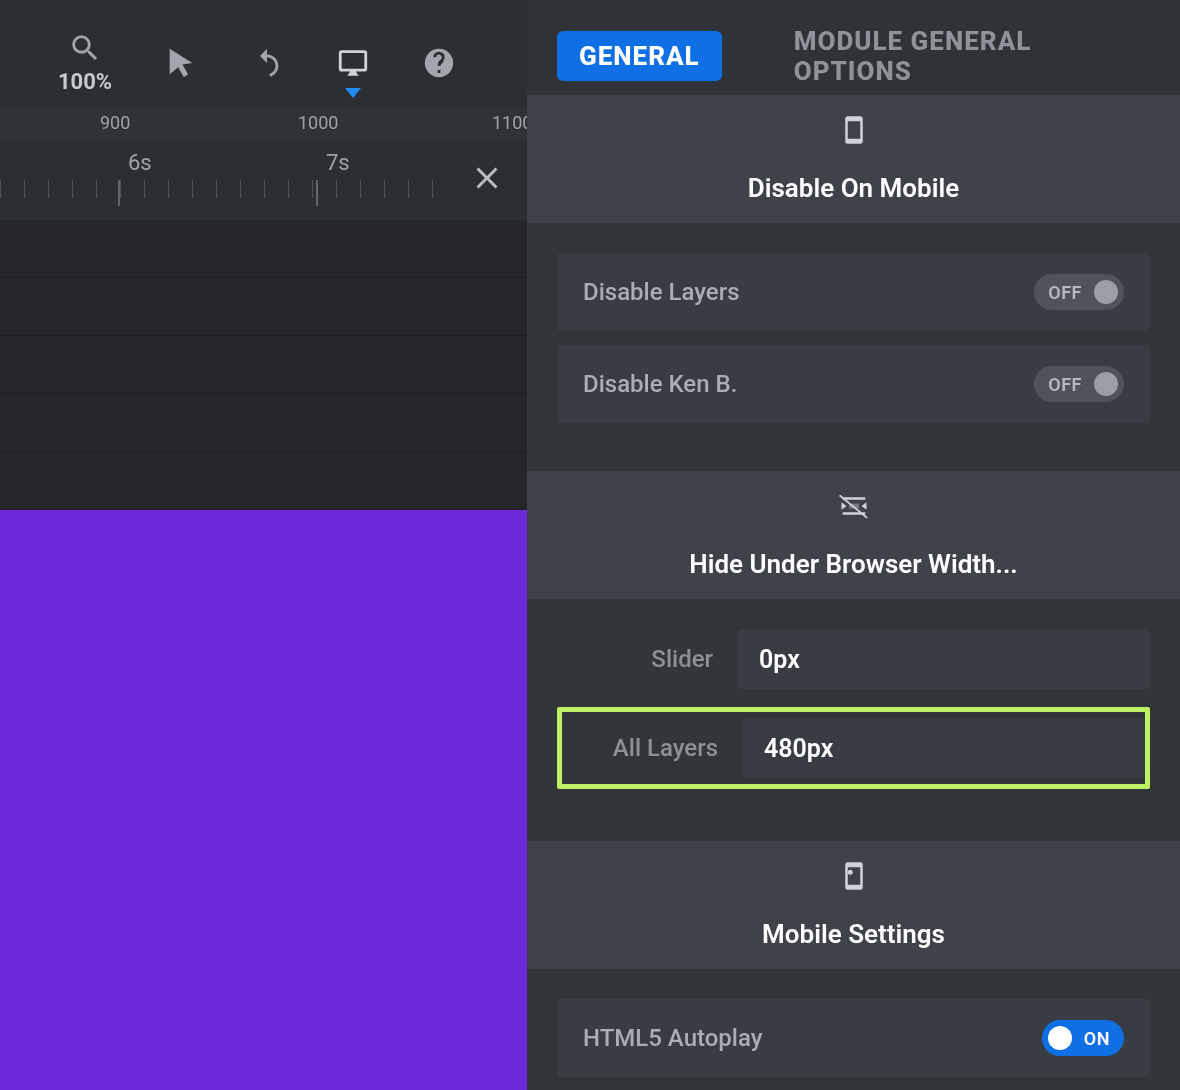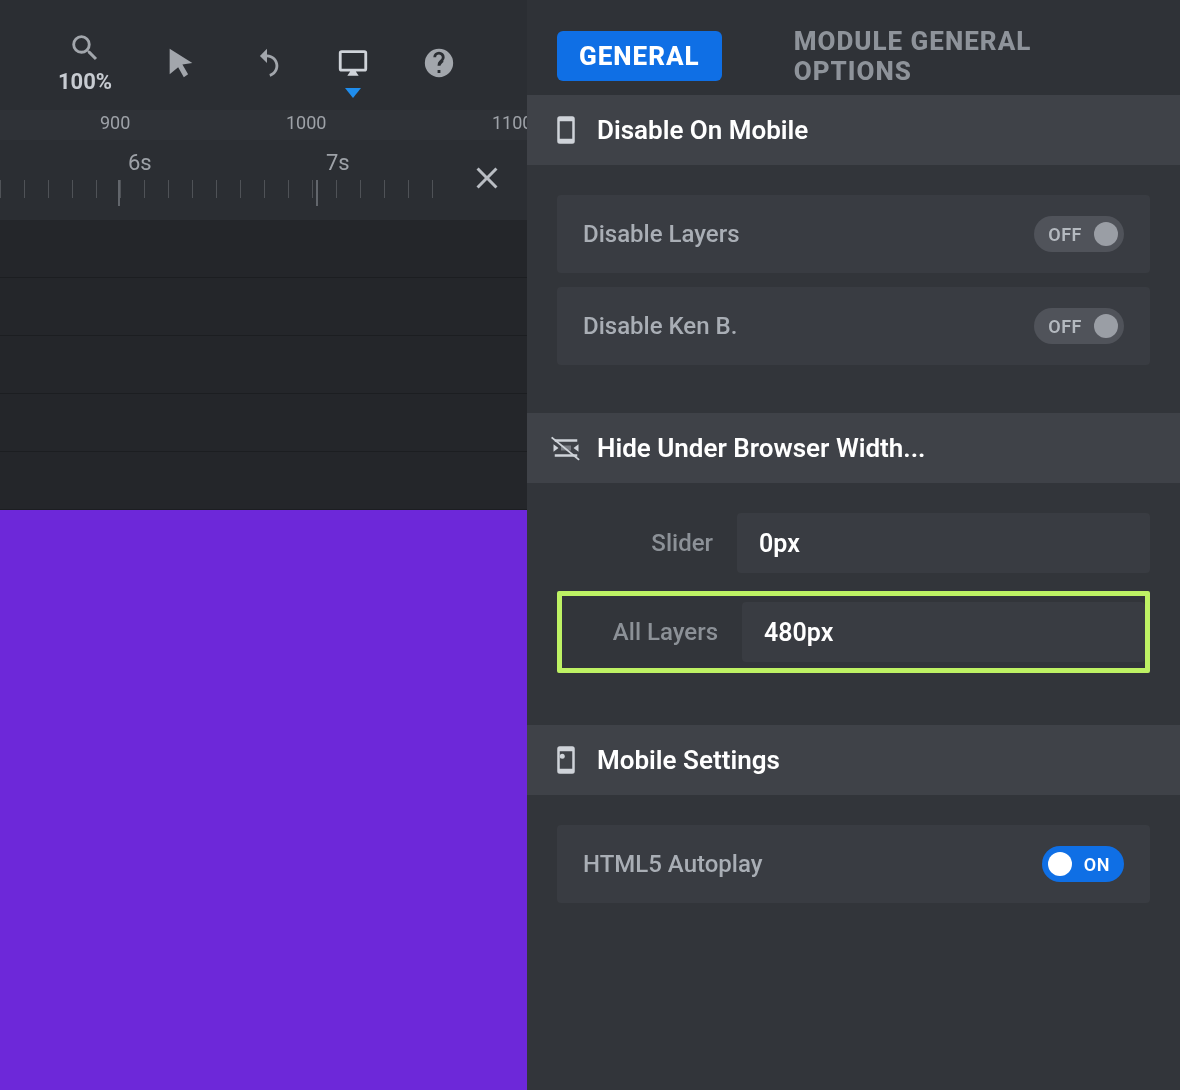--- a/index.html
+++ b/index.html
@@ -37,21 +37,21 @@
 
 .rows { background: #24262a; }
 .rows .row { height: 58px; border-bottom: 1px solid #1c1e21; }
 
 
 .right { width: 653px; height: 100%; background: #32353a; display: flex; flex-direction: column; }
 .tabs { height: 95px; display: flex; align-items: center; gap: 50px; padding: 0 40px 0 30px; background: #2f3237; }
 .tab { font-size: 26px; font-weight: 800; letter-spacing: 1px; color: #8e939a; padding: 10px 22px; border-radius: 6px; margin-top: 16px; }
 .tab.active { background: #0f6fe5; color: #ffffff; }
 
-.section { background: #3f4248; padding: 20px 24px; display: flex; align-items: center; gap: 16px; color: #ffffff; }
+.section { background: #3f4248; padding: 20px 24px; display: flex; align-items: center; gap: 28px; color: #ffffff; flex-direction: column; }
 .section svg { width: 30px; height: 30px; fill: #cfd3d9; }
 .section-title { font-size: 26px; font-weight: 600; }
 
 .section-body { padding: 30px 30px 34px 30px; background: #32353a; }
 
 .row-card { background: #393c42; border-radius: 4px; height: 78px; display: flex; align-items: center; justify-content: space-between; padding: 0 26px; margin-bottom: 14px; }
 .row-card .lbl { font-size: 24px; color: #a9aeb5; font-weight: 500; }
 
 .toggle { display: flex; align-items: center; gap: 12px; background: #50535a; border-radius: 20px; height: 36px; padding: 0 6px 0 14px; text-align: center; }
 .toggle .txt { font-size: 18px; color: #b4b9bf; font-weight: 600; letter-spacing: 0.5px; }
@@ -97,21 +97,21 @@
       </div>
       <div class="tool">
         <svg viewBox="0 0 24 24">
             <path d="M12 2a10 10 0 1010 10A10 10 0 0012 2zm1 17h-2v-2h2v2zm2.07-7.75l-.9.92A3.4 3.4 0 0013 14h-2v-.5a4 4 0 011.17-2.83l1.24-1.26A2 2 0 0012 6a2 2 0 00-2 2H8a4 4 0 018 0 3.18 3.18 0 01-.93 2.25z"></path>
           </svg>
       </div>
     </div>
 
     <div class="ruler">
       <span class="tick-label" style="left:100px">900</span>
-      <span class="tick-label" style="left:286px">1000</span>
+      <span class="tick-label" style="left:298px">1000</span>
       <span class="tick-label" style="left:492px">1100</span>
     </div>
 
 
     <div class="timeline">
       <div class="time-ticks"></div>
       <div class="time-tick-major" style="left:118px"></div>
       <div class="time-tick-major" style="left:316px"></div>
       <span class="time-label" style="left:128px">6s</span>
       <span class="time-label" style="left:326px">7s</span>

